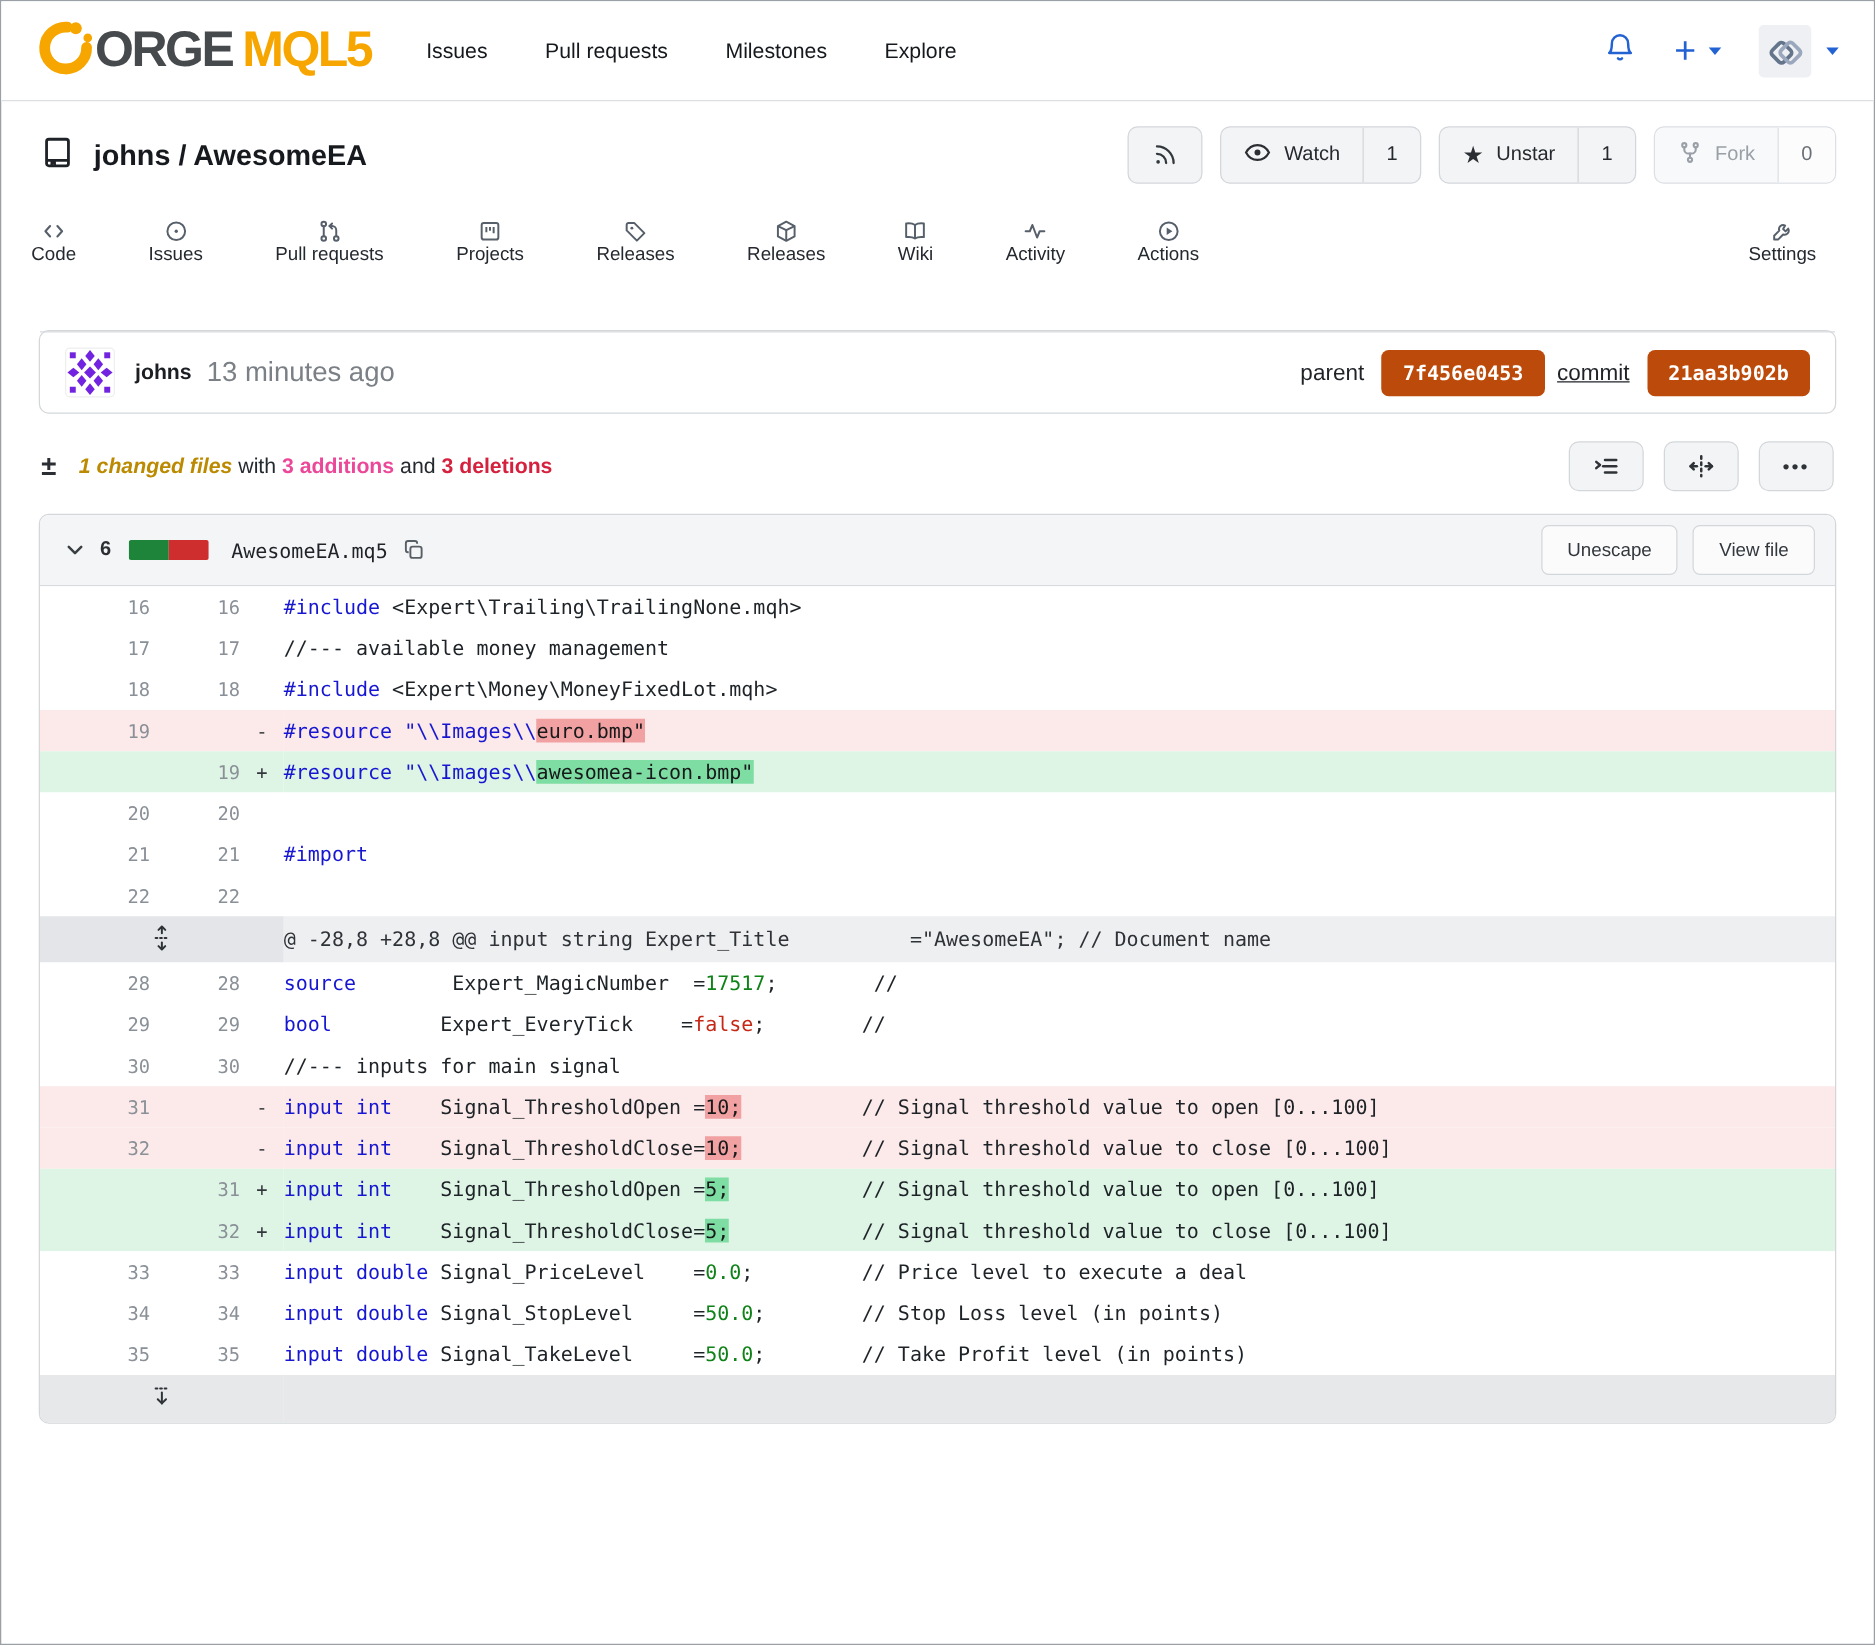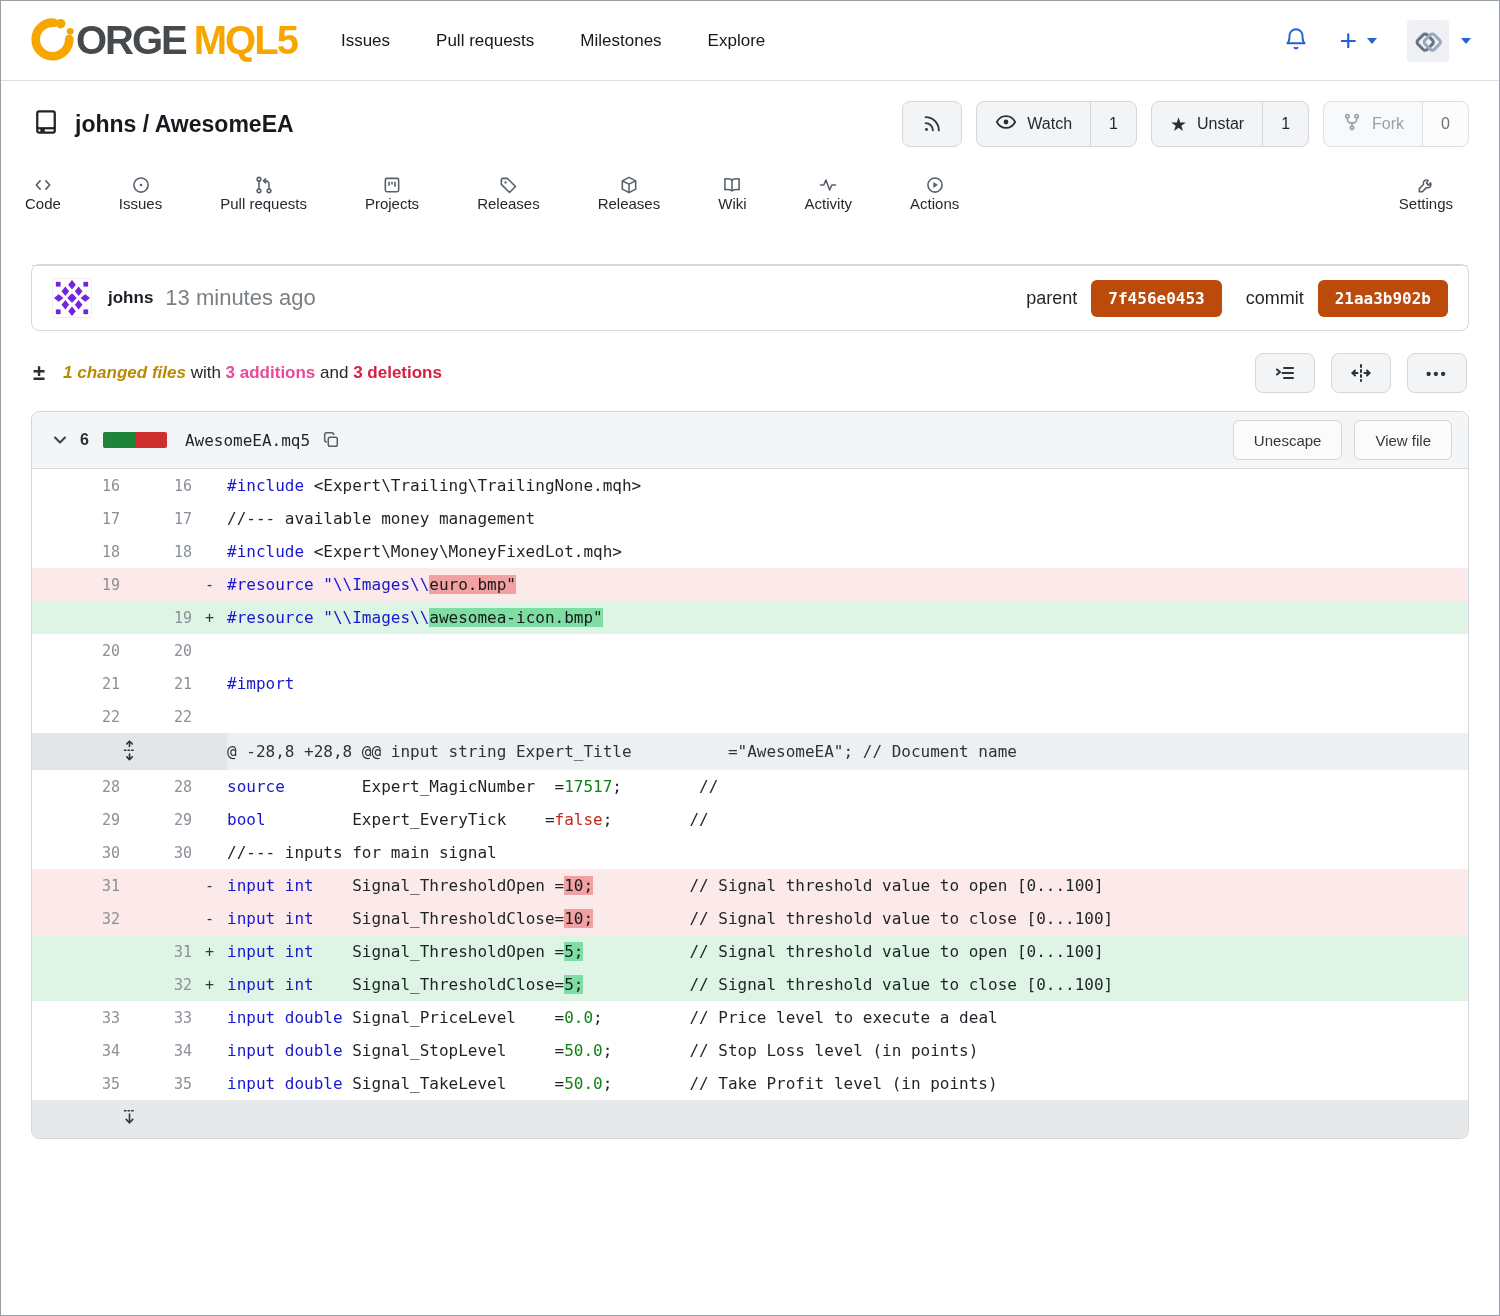--- a/index.html
+++ b/index.html
@@ -52,21 +52,21 @@
   .btn-rust { background:#c0470b; color:#fff; border:none; border-radius:6px; height:44px; padding:0 22px; font-size:16px; font-family:"Liberation Sans",sans-serif; display:inline-flex; align-items:center; gap:10px; cursor:pointer; }
   .caret-white { width:0; height:0; border:5px solid transparent; border-top:6px solid #fff; margin-top:5px; }
   .dots-btn { margin:36px 0 2px 12px; border:1px solid #d4d7da; background:#f8f9fa; border-radius:4px; font-size:13px; letter-spacing:1px; color:#33383d; padding:2px 8px 6px 8px; line-height:1; cursor:pointer; }
   .commit-meta { border-top:1px solid #d8dadd; display:flex; align-items:center; padding:12px 20px; }
   .author-avatar { width:40px; height:40px; border-radius:4px; background:#fff; border:1px solid #eee; cursor:pointer; }
   .author-name { font-size:17px; font-weight:bold; color:#1b1f24; margin-left:16px; cursor:pointer; }
   .author-time { font-size:22px; color:#7a8085; margin-left:12px; }
   .meta-right { margin-left:auto; display:flex; align-items:center; }
   .hash-label { font-size:18px; color:#1f2328; }
   .hash-btn { background:#bc4a0a; color:#fff; border:none; border-radius:6px; height:37px; padding:0 17px; margin-left:14px; font-family:"DejaVu Sans Mono",monospace; font-weight:bold; font-size:16px; cursor:pointer; }
-  .hash-btn + .hash-label { margin-left:24px; }
+  .hash-btn + .hash-label { margin-left:10px;text-decoration:underline; }
 
   
   .diff-stats { display:flex; align-items:center; margin-top:16px; padding:6px 2px; }
   .pm-icon { font-size:22px; font-weight:bold; color:#2b2f34; margin-right:18px; }
   .stats-text { font-size:17px; color:#24292f; }
   .stat-files { color:#bb8a00; font-weight:bold;font-style:italic; }
   .stat-add { color:#ec4899; font-weight:bold; }
   .stat-del { color:#d5203e; font-weight:bold; }
   .stats-actions { margin-left:auto; display:flex; gap:16px; }
   .sq-btn { width:60px; height:40px; border:1px solid #d4d7da; border-radius:8px; background:#f3f4f6; display:flex; align-items:center; justify-content:center; color:#3a3f45; cursor:pointer; }

